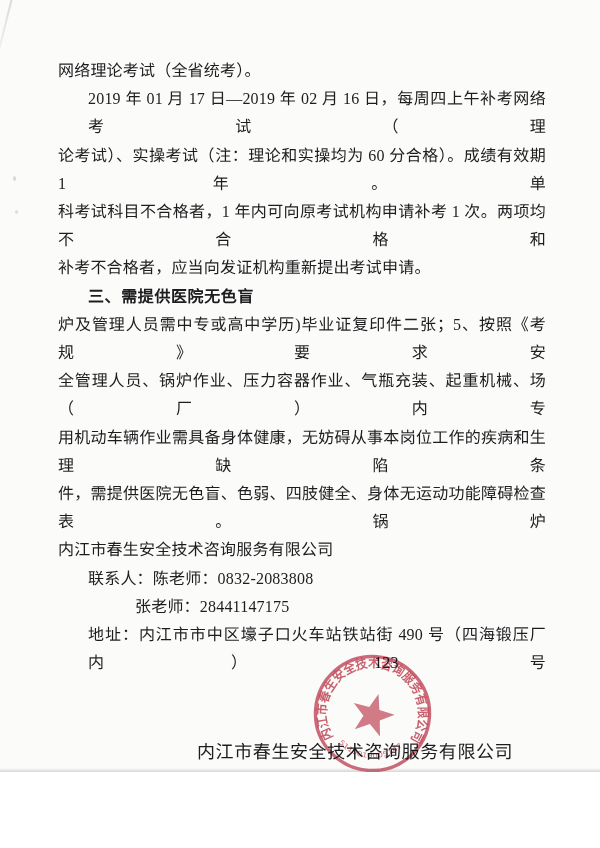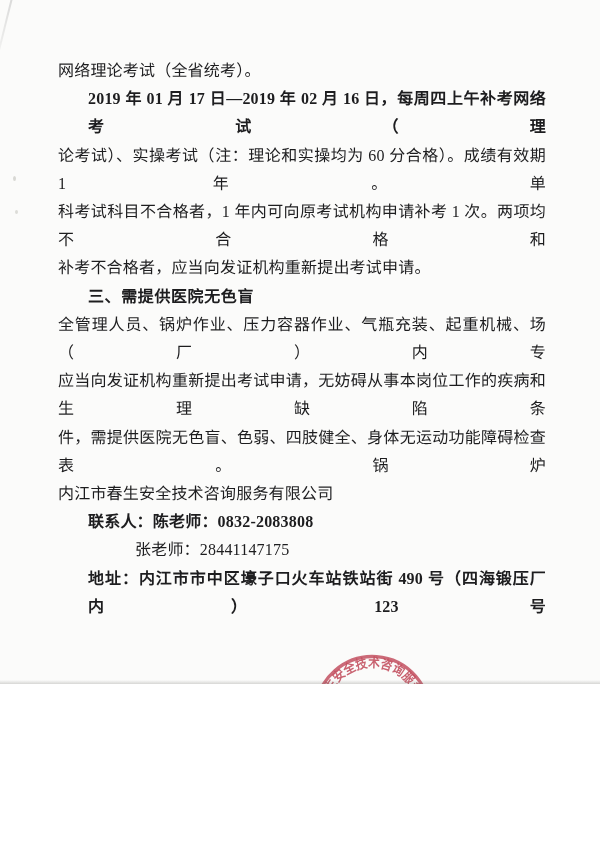--- a/index.html
+++ b/index.html
@@ -1,35 +1,35 @@
 <!DOCTYPE html>
 <html lang="zh-CN" style="--seal-color: #c24355;"><head>
 <meta charset="utf-8">
 <style>
   html,body{margin:0;padding:0;background:#ffffff;}
   .page{
     position:relative;
-    width:600px;height:684px;
+    width:600px;height:772px;
     background:#fbfbfa;
     overflow:hidden;
     font-family:"Liberation Serif","DejaVu Serif",serif;
     color:#1d1d1f;
   }
   
   .content{
     position:absolute;
     left:58px;top:57px;width:488px;
     font-size:16px;line-height:28.2px;
     letter-spacing:0.2px;
     overflow:hidden;
   }
   .line{white-space:nowrap;}
   .line.fill{white-space:normal;text-align:justify;text-align-last:justify;}
   .line.bold{font-weight:bold;letter-spacing:0.6px;}
-  .ind-1{padding-left:30px;font-weight:bold;}
+  .ind-1{padding-left:30px;}
   .ind-2{padding-left:77px;}
   .ind-3{padding-left:117px;}
   
   .company{
     position:absolute;left:197px;top:737px;
     font-size:18px;letter-spacing:0.6px;white-space:nowrap;
   }
   .sig-date{
     position:absolute;left:303px;top:802px;
     font-size:17.5px;letter-spacing:0.4px;white-space:nowrap;
@@ -66,22 +66,23 @@
 
 <div class="page" style="background: rgb(251, 251, 250); color: rgb(29, 29, 31);">
 
   <div class="content">
       <div class="line ind-0">网络理论考试（全省统考）。</div>
       <div class="line ind-1 fill">2019 年 01 月 17 日—2019 年 02 月 16 日，每周四上午补考网络考试（理</div>
       <div class="line ind-0 fill">论考试）、实操考试（注：理论和实操均为 60 分合格）。成绩有效期 1 年。单</div>
       <div class="line ind-0 fill">科考试科目不合格者，1 年内可向原考试机构申请补考 1 次。两项均不合格和</div>
       <div class="line ind-0">补考不合格者，应当向发证机构重新提出考试申请。</div>
       <div class="line ind-1 bold">三、需提供医院无色盲</div>
+      <div class="line ind-0 fill">炉及管理人员需中专或高中学历)毕业证复印件二张；5、按照《考规》要求安</div>
       <div class="line ind-0 fill">全管理人员、锅炉作业、压力容器作业、气瓶充装、起重机械、场（厂）内专</div>
-      <div class="line ind-0 fill">应当向发证机构重新提出考试申请，无妨碍从事本岗位工作的疾病和生理缺陷条</div>
+      <div class="line ind-0 fill">用机动车辆作业需具备身体健康，无妨碍从事本岗位工作的疾病和生理缺陷条</div>
       <div class="line ind-0 fill">件，需提供医院无色盲、色弱、四肢健全、身体无运动功能障碍检查表。锅炉</div>
       <div class="line ind-0">内江市春生安全技术咨询服务有限公司</div>
       <div class="line ind-1">联系人：陈老师：0832-2083808</div>
       <div class="line ind-2">张老师：28441147175</div>
       <div class="line ind-1 fill">地址：内江市市中区壕子口火车站铁站街 490 号（四海锻压厂内）123 号</div>
     </div>
 
   <div class="company">内江市春生安全技术咨询服务有限公司</div>
 
   <div class="sig-date">2018 年 12 月 20 日</div>

